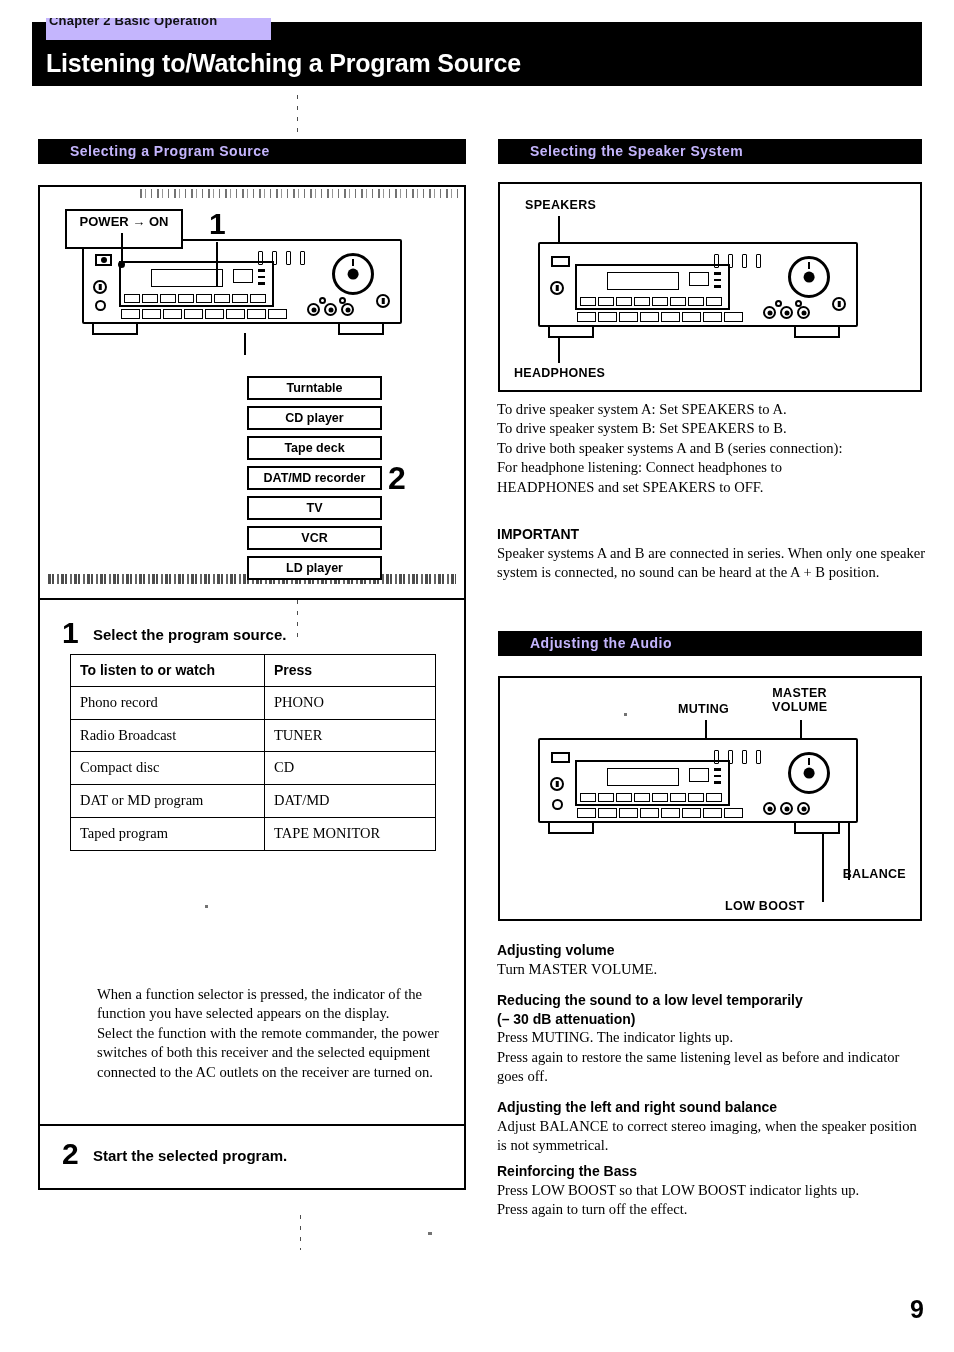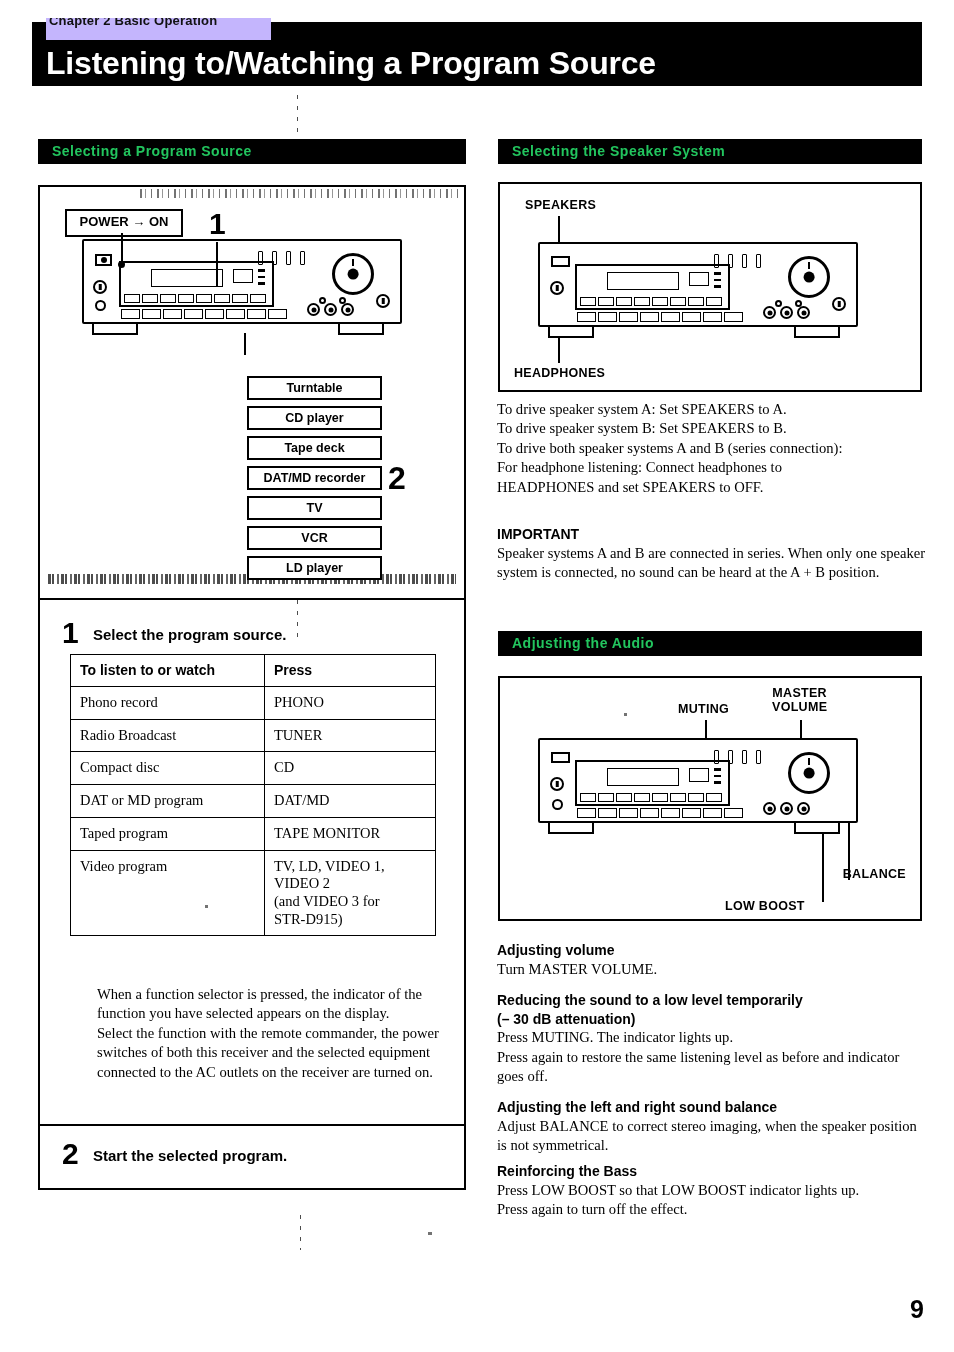--- a/index.html
+++ b/index.html
@@ -23,29 +23,29 @@
   .chapter-bar{
     position:absolute;left:32px;top:22px;width:890px;height:18px;background:#000;
   }
 
   
   .title-bar{
     position:absolute;left:32px;top:40px;width:890px;height:46px;background:#000;
   }
   .title-bar h1{
     margin:0;color:#fff;font-family:"Liberation Sans",sans-serif;
-    font-weight:bold;font-size:32px;letter-spacing:-.2px;
+    font-weight:bold;font-size:25px;letter-spacing:-.2px;
     line-height:46px;padding-left:14px;white-space:nowrap;
   }
 
   
   .sec-bar{position:absolute;height:25px;background:#000;}
   .sec-bar span{
-    color:#22c55e;font-family:"Liberation Sans",sans-serif;font-weight:bold;
-    font-size:14px;letter-spacing:.5px;line-height:25px;padding-left:14px;
+    color:#c4b5fd;font-family:"Liberation Sans",sans-serif;font-weight:bold;
+    font-size:14px;letter-spacing:.5px;line-height:25px;padding-left:32px;
     display:block;white-space:nowrap;
   }
   #sec-source{left:38px;top:139px;width:428px;}
   #sec-speaker{left:498px;top:139px;width:424px;}
   #sec-audio{left:498px;top:631px;width:424px;}
 
   
   .left-frame{
     position:absolute;left:38px;top:185px;width:428px;height:1005px;
     border:2px solid #000;box-sizing:border-box;
@@ -65,21 +65,21 @@
       #000 4px 6px,transparent 6px 9px,#222 9px 11px,transparent 11px 13px);
     opacity:.7;
   }
 
   
   .callout{
     position:absolute;border:2px solid #000;background:#fff;
     font-family:"Liberation Sans",sans-serif;font-weight:bold;font-size:13px;
     text-align:center;box-sizing:border-box;white-space:nowrap;
   }
-  .power-box{left:64px;top:208px;width:118px;height:28px;line-height:21px;}
+  .power-box{left:64px;top:208px;width:118px;height:40px;line-height:21px;}
   .src-box{left:247px;width:135px;height:24px;line-height:21px;font-size:12.5px;}
 
   .leader{position:absolute;background:#000;}
   .lead-v{width:2px;}
   .lead-h{height:2px;}
   .dot{position:absolute;width:7px;height:7px;border-radius:50%;background:#000;}
 
   .stepnum{
     position:absolute;font-family:"Liberation Sans",sans-serif;font-weight:bold;
     font-size:30px;line-height:1;
@@ -340,27 +340,20 @@
           <td style="white-space: pre-line;">CD</td>
         </tr>
         <tr>
           <td>DAT or MD program</td>
           <td style="white-space: pre-line;">DAT/MD</td>
         </tr>
         <tr>
           <td>Taped program</td>
           <td style="white-space: pre-line;">TAPE  MONITOR</td>
         </tr>
-        <tr>
-          <td>Video program</td>
-          <td style="white-space: pre-line;">TV, LD, VIDEO 1,
-VIDEO 2
-(and VIDEO 3 for
-STR-D915)</td>
-        </tr>
       </tbody>
   </table>
 
   <div class="para" style="left:97px;top:985px;width:345px;">
     <p>When a function selector is pressed, the indicator of the function you have selected appears on the display.</p>
     <p>Select the function with the remote commander, the power switches of both this receiver and the selected equipment connected to the AC outlets on the receiver are turned on.</p>
   </div>
 
   <div class="leader lead-h" style="left:40px;top:1124px;width:424px;height:2px;"></div>
   <div class="stepnum" style="left:62px;top:1139px;">

